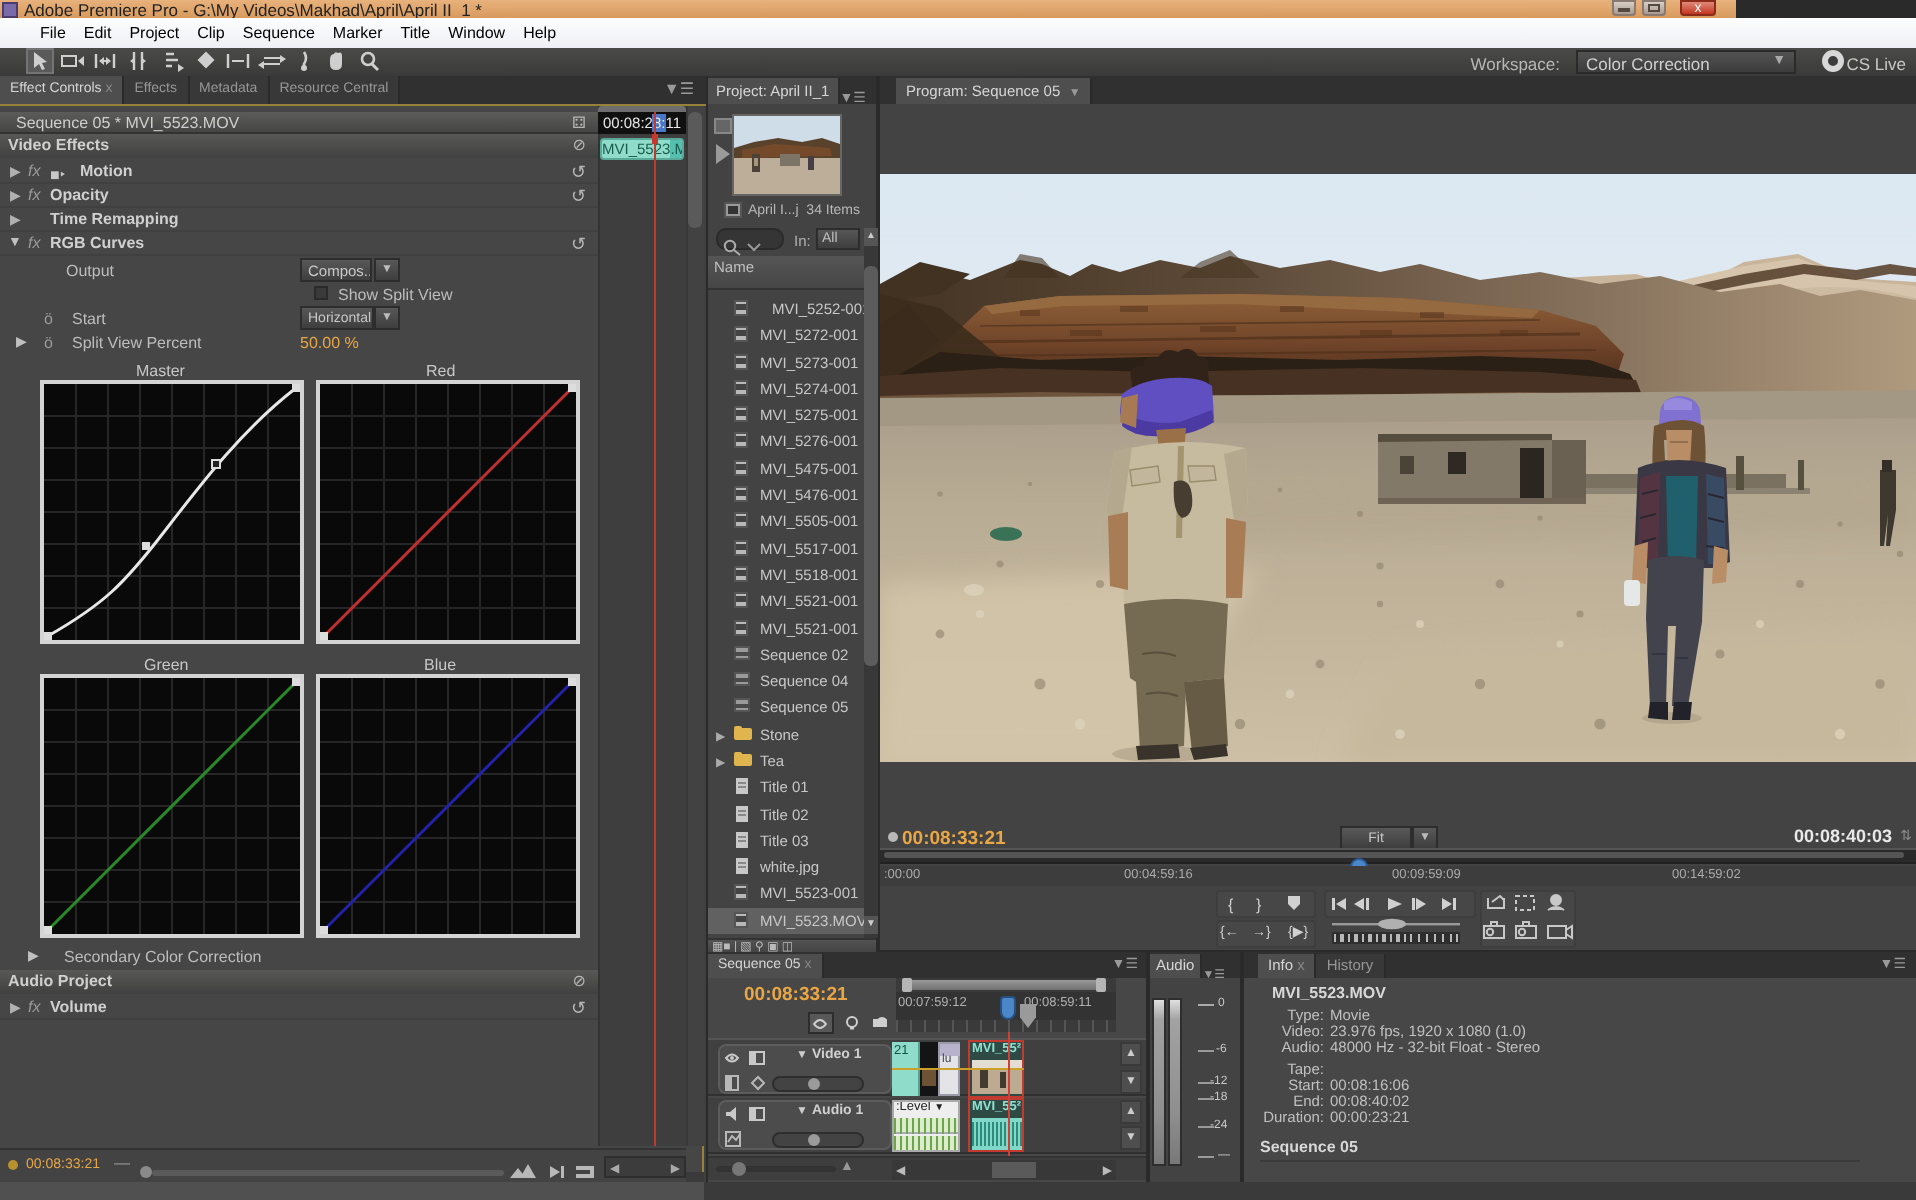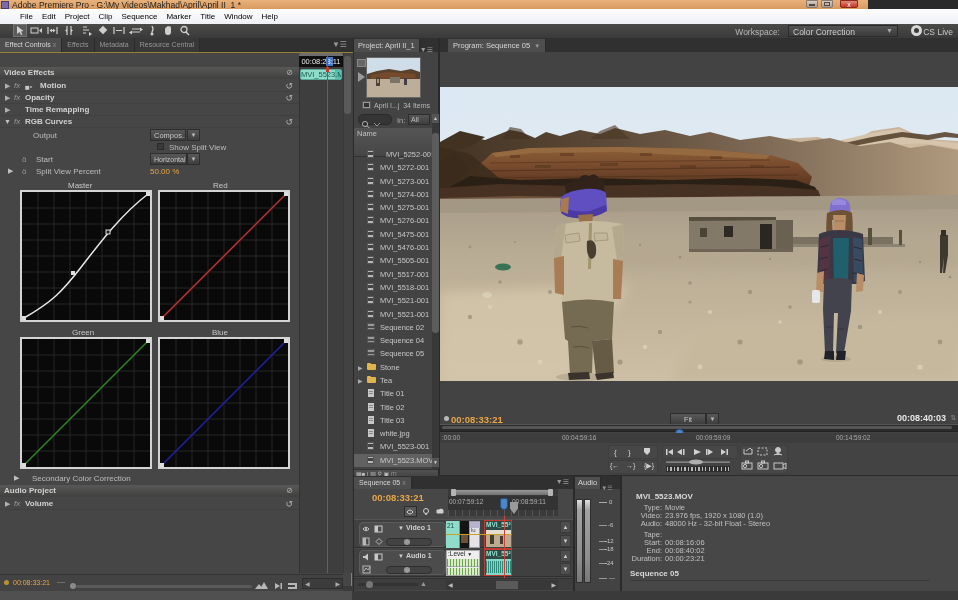--- a/index.html
+++ b/index.html
@@ -86,20 +86,24 @@
 
 <div class="abs" id="ec" style="left:0;top:38px;width:353px;height:554px;background:#404040;">
   <div class="abs tabrow" style="left:0;top:0;width:353px;height:14px;background:#303030;">
     <span class="tab on" style="font-size:7px;height:14px;line-height:14px;">Effect Controls <span style="color:#888;">x</span></span><span class="tab" style="font-size:7px;height:14px;line-height:14px;">Effects</span><span class="tab" style="font-size:7px;height:14px;line-height:14px;">Metadata</span><span class="tab" style="font-size:7px;height:14px;line-height:14px;">Resource Central</span>
     <span class="abs" style="right:6px;top:2px;color:#999;font-size:8px;">▼☰</span>
   </div>
   <div class="abs" style="left:0;top:14px;width:353px;height:1px;background:#97803a;"></div>
   <div class="abs" style="left:0;top:14px;width:1px;height:539px;background:#97803a;"></div>
   <div class="abs" style="left:0;top:15px;width:352px;height:538px;background:#464646;border-right:1px solid #97803a;border-bottom:1px solid #97803a;">
 
+    <div class="abs" style="left:0;top:3px;width:299px;height:11px;background:linear-gradient(#5c5c5a,#454545);border-bottom:1px solid #333;">
+      <span class="abs" style="left:8px;top:1px;font-size:8px;color:#cfcfcf;">Sequence 05 * MVI_5523.MOV</span>
+      <span class="abs" style="right:6px;top:1px;color:#b5b5b5;font-size:8px;">⚃</span>
+    </div>
 
     <div class="abs hdr" style="left:0;top:14px;width:299px;height:12px;">
       <span class="abs" style="left:4px;top:1px;font-size:8px;">Video Effects</span>
       <span class="abs" style="right:6px;top:1px;color:#b5b5b5;font-size:8px;font-weight:normal;">⊘</span>
     </div>
     <div class="abs fxrow" style="left:0;top:27px;width:299px;height:12px;">
       <span class="abs" style="left:5px;top:2px;color:#b0b0b0;font-size:7px;">▶</span>
         <span class="abs" style="left:14px;top:1px;color:#9a9a9a;font-size:8px;font-style:italic;">fx</span>
         <span class="abs" style="left:25px;top:1px;color:#c8c8c8;font-size:8px;">■‣</span>
         <span class="abs" style="left:40px;top:1px;color:#d0d0d0;font-size:8px;font-weight:bold;">Motion</span>
@@ -252,21 +256,21 @@
   <div class="abs" style="left:8px;top:63px;width:9px;height:8px;background:#999;border:1px solid #555;"></div>
     <div class="abs" style="left:10px;top:65px;width:5px;height:4px;background:#333;"></div>
     <div class="abs" style="left:20px;top:64px;color:#b8b8b8;font-size:7px;">April I...j&nbsp;&nbsp;34 Items</div>
   <div class="abs" style="left:4px;top:76px;width:34px;height:11px;background:#353535;border:1px solid #2a2a2a;border-radius:5px;"><svg width="20" height="9" style="margin:1px 0 0 2px;">
         <circle cx="4" cy="4" r="2.6" stroke="#aaa" fill="none"></circle>
         <path d="M6 6 L9 8.5" stroke="#aaa"></path>
         <path d="M13 3 l3 3 l3 -3" stroke="#999" fill="none"></path>
       </svg></div>
   <div class="abs" style="left:43px;top:78px;color:#b0b0b0;font-size:7.5px;">In:</div>
   <div class="abs" style="left:54px;top:76px;width:22px;height:11px;background:linear-gradient(#565656,#3e3e3e);border:1px solid #2d2d2d;color:#c0c0c0;font-size:7px;line-height:10px;padding-left:2px;">All</div>
-  <div class="abs" style="left:0;top:90px;width:78px;height:29px;background:linear-gradient(#555,#464646);border-bottom:1px solid #333;color:#c0c0c0;font-size:7.5px;padding:1px 0 0 3px;">Name</div>
+  <div class="abs" style="left:0;top:90px;width:78px;height:17px;background:linear-gradient(#555,#464646);border-bottom:1px solid #333;color:#c0c0c0;font-size:7.5px;padding:1px 0 0 3px;">Name</div>
 
   <div class="abs" id="plist" style="left:0;top:101px;width:78px;height:330px;overflow:hidden;">
 <div class="abs" style="left:0;top:9.0px;width:78px;height:13px;">
         <span class="abs" style="left:13px;top:2px;width:7px;height:8px;background:#b8b8b8;border:1px solid #555;"></span>
         <span class="abs" style="left:14px;top:4px;width:5px;height:3px;background:#444;"></span>
         <span class="abs" style="left:32px;top:2px;color:#c8c8c8;font-size:7.5px;white-space:nowrap;text-align:right;">MVI_5252-001</span>
       </div>
 <div class="abs" style="left:0;top:22.3px;width:78px;height:13px;">
         <span class="abs" style="left:13px;top:2px;width:7px;height:8px;background:#b8b8b8;border:1px solid #555;"></span>
         <span class="abs" style="left:14px;top:4px;width:5px;height:3px;background:#444;"></span>
@@ -813,20 +817,24 @@
     <div class="abs" style="left:2px;top:53px;width:8px;height:1px;background:#999;"></div>
       <span class="abs" style="left:8px;top:50px;">-18</span>
     <div class="abs" style="left:2px;top:67px;width:8px;height:1px;background:#999;"></div>
       <span class="abs" style="left:8px;top:64px;">-24</span>
     <div class="abs" style="left:2px;top:82px;width:8px;height:1px;background:#999;"></div>
       <span class="abs" style="left:12px;top:79px;">—</span>
   </div>
 </div>
 
 <div class="abs" id="info" style="left:622px;top:476px;width:336px;height:116px;background:#474747;">
+  <div class="abs" style="left:0;top:0;width:336px;height:13px;background:#303030;">
+    <span class="tab on" style="font-size:7.5px;height:12px;line-height:12px;margin-top:1px;margin-left:7px;padding:0 5px;">Info <span style="color:#888;">x</span></span><span class="tab" style="font-size:7.5px;height:12px;line-height:12px;margin-top:1px;padding:0 5px;">History</span>
+    <span class="abs" style="right:5px;top:2px;color:#999;font-size:7px;">▼☰</span>
+  </div>
   <div class="abs" style="left:14px;top:16px;color:#d8d8d8;font-size:8px;font-weight:bold;">MVI_5523.MOV</div>
   <div class="abs" style="left:0px;top:27px;width:40px;text-align:right;color:#c0c0c0;font-size:7.5px;">Type:</div>
     <div class="abs" style="left:43px;top:27px;color:#c0c0c0;font-size:7.5px;">Movie</div>
   <div class="abs" style="left:0px;top:35px;width:40px;text-align:right;color:#c0c0c0;font-size:7.5px;">Video:</div>
     <div class="abs" style="left:43px;top:35px;color:#c0c0c0;font-size:7.5px;">23.976 fps, 1920 x 1080 (1.0)</div>
   <div class="abs" style="left:0px;top:43px;width:40px;text-align:right;color:#c0c0c0;font-size:7.5px;">Audio:</div>
     <div class="abs" style="left:43px;top:43px;color:#c0c0c0;font-size:7.5px;">48000 Hz - 32-bit Float - Stereo</div>
   <div class="abs" style="left:0px;top:54px;width:40px;text-align:right;color:#c0c0c0;font-size:7.5px;">Tape:</div>
   <div class="abs" style="left:0px;top:62px;width:40px;text-align:right;color:#c0c0c0;font-size:7.5px;">Start:</div>
     <div class="abs" style="left:43px;top:62px;color:#c0c0c0;font-size:7.5px;">00:08:16:06</div>

